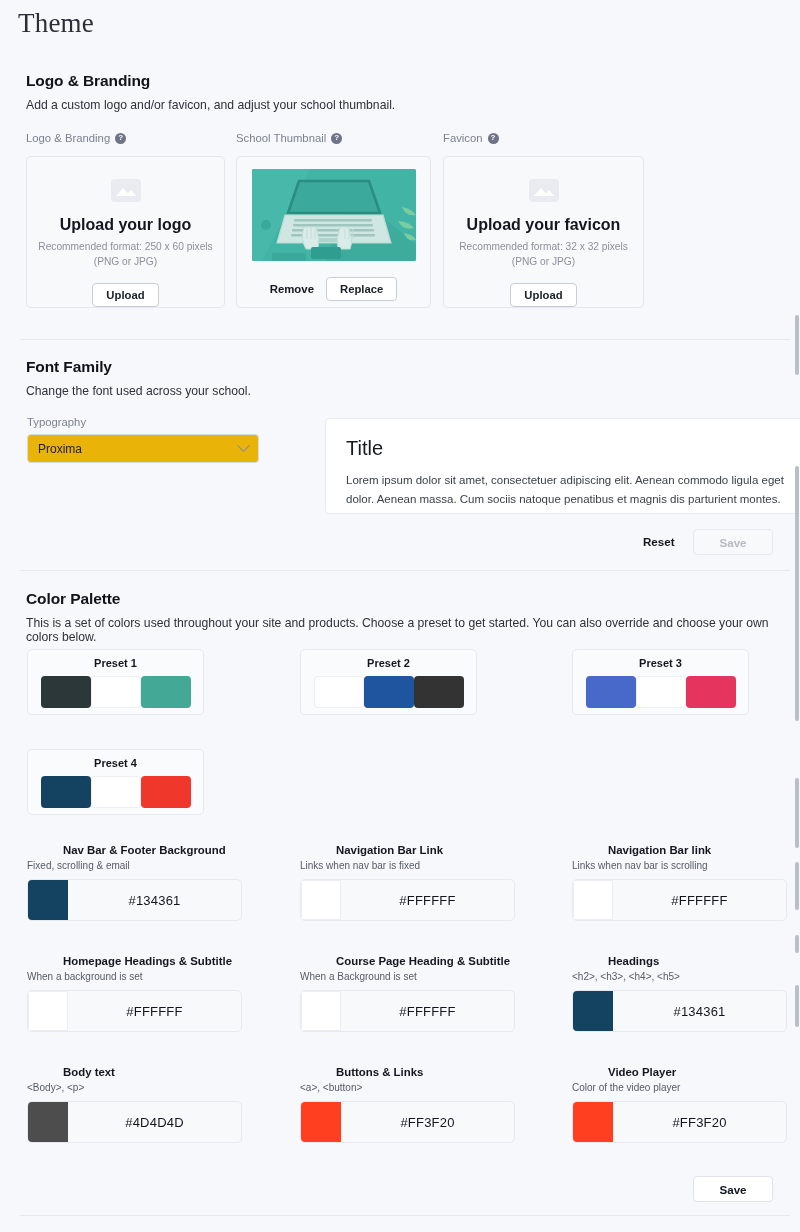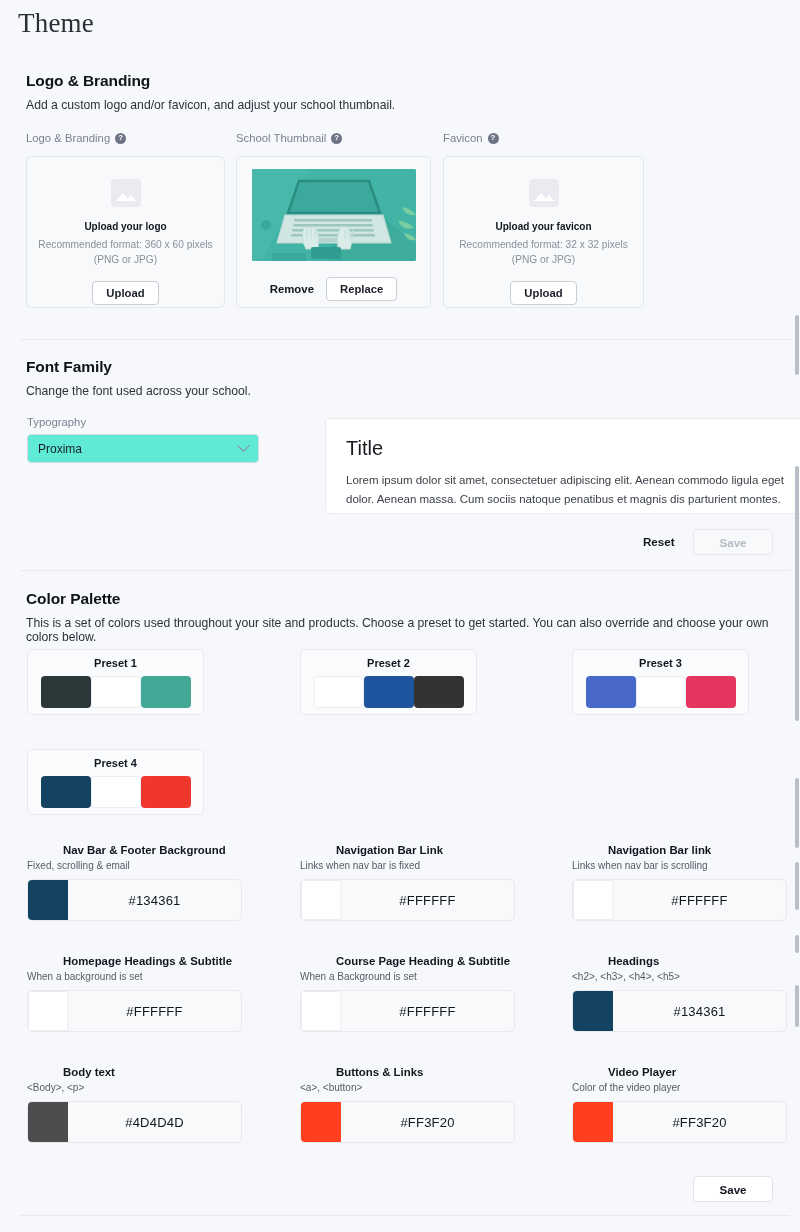--- a/index.html
+++ b/index.html
@@ -62,21 +62,21 @@
     width: 0; height: 0;
     border-left: 7px solid transparent; border-right: 7px solid transparent;
     border-bottom: 8px solid #ffffff;
   }
   .ph-icon::before {
     content: ""; position: absolute; right: 5px; bottom: 6px;
     width: 0; height: 0;
     border-left: 5px solid transparent; border-right: 5px solid transparent;
     border-bottom: 6px solid #ffffff;
   }
-  .up-title { font-size: 10px; font-weight: bold; color: #12161f; margin-top: 14px; }
+  .up-title { font-size: 16px; font-weight: bold; color: #12161f; margin-top: 14px; }
   .up-rec { font-size: 10.2px; color: #8b909d; text-align: center; margin-top: 6px; line-height: 1.45; }
   .btn {
     background: #fff; border: 1px solid #c9cdd6; border-radius: 4px;
     font-size: 11.3px; font-weight: bold; color: #1b1f29;
     padding: 5px 13px; cursor: pointer; font-family: "Liberation Sans", sans-serif;
   }
 
   
   .thumb-wrap {
     width: 164px; height: 92px; margin-top: 12px; border-radius: 2px;
@@ -86,21 +86,21 @@
     display: flex; align-items: center; gap: 12px; margin-top: 16px;
   }
   .link-btn {
     font-size: 11.4px; font-weight: bold; color: #12161f;
     background: none; border: none; cursor: pointer;
     font-family: "Liberation Sans", sans-serif;
   }
 
   
   .select-box {
-    width: 232px; height: 29px; background: #5eead4;
+    width: 232px; height: 29px; background: #eab308;
     border: 1px solid #d6dae2; border-radius: 4px;
     display: flex; align-items: center; padding: 12px 10px;
     font-size: 12px; color: #1b1f29; justify-content: space-between;
     cursor: pointer;
   }
   .chev { width: 9px; height: 9px; border-right: 1.6px solid #8b909d; border-bottom: 1.6px solid #8b909d; transform: rotate(45deg) translate(-2px,-2px); }
   .preview-card {
     background: #fff; border: 1px solid #e9ebf1; border-radius: 4px;
     padding: 18px 20px 22px 20px;
   }
@@ -168,21 +168,21 @@
   </div>
   <div style="position:absolute;left:443px;top:132px;" class="field-label">
     <span>Favicon</span>
     <span class="help-icon">?</span>
   </div>
 
   <div class="upload-card" style="position:absolute;left:26px;top:156px;width:199px;height:152px;">
     <div class="ph-icon"></div>
     <div class="up-title">Upload your logo</div>
     <div class="up-rec">
-      <span>Recommended format: 360 x 60 pixels</span><br>
+      <span>Recommended format: 250 x 60 pixels</span><br>
       <span>(PNG or JPG)</span>
     </div>
     <button class="btn" style="margin-top:13px;">Upload</button>
   </div>
 
   <div class="upload-card" style="position:absolute;left:236px;top:156px;width:195px;height:152px;">
     <div class="thumb-wrap">
       <svg width="164" height="92" viewBox="0 0 164 92">
         <rect x="0" y="0" width="164" height="92" fill="#42b4a5"></rect>
 

